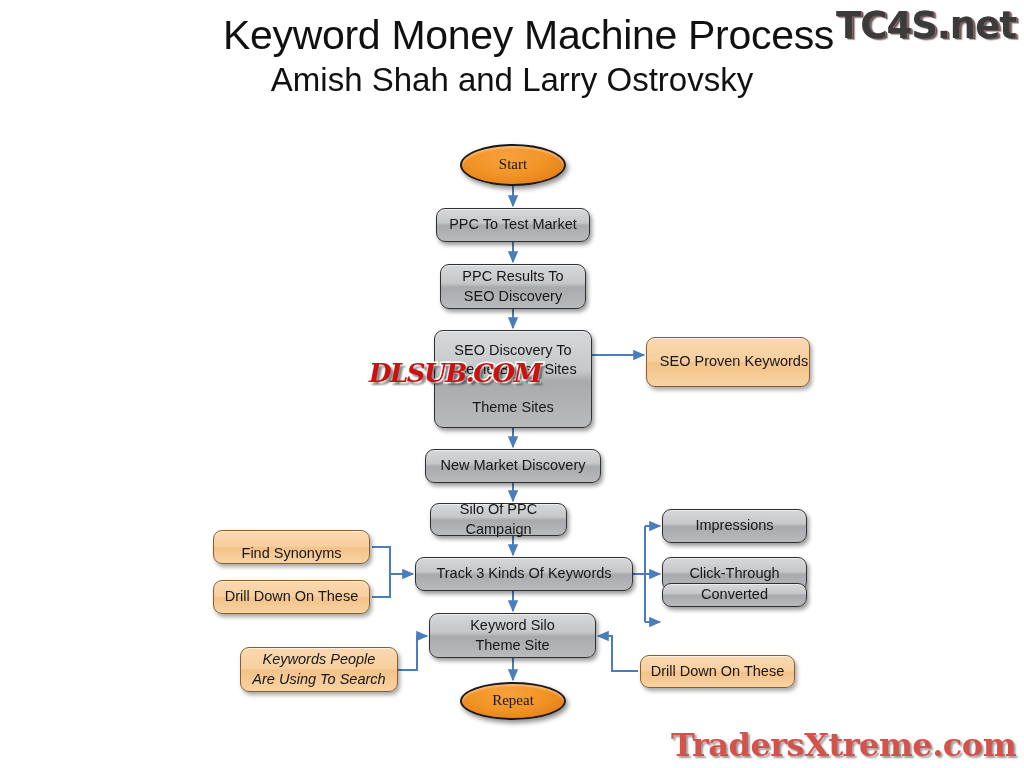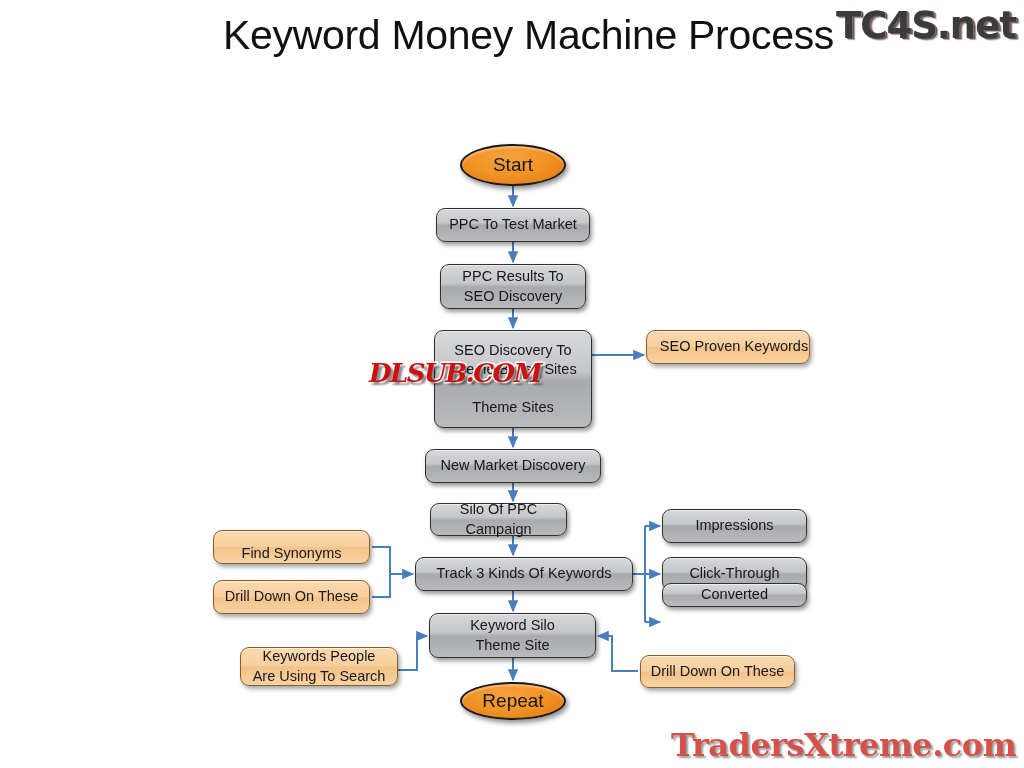--- a/index.html
+++ b/index.html
@@ -81,21 +81,22 @@
     border: 1.6px solid #8a5d2a;
     background: linear-gradient(180deg, #fad9b0 0%, #f7cf9e 48%, #f3c287 52%, #f8d3a4 100%);
     box-shadow: 2px 3px 4px rgba(0,0,0,0.35), inset 0 1px 0 rgba(255,255,255,0.6);
   }
 
   .term {
     border-radius: 50%;
     border: 2px solid #1b1b1d;
     background: radial-gradient(ellipse at 45% 30%, #f6a13f 0%, #f29527 45%, #e8841a 75%, #dd7a12 100%);
     box-shadow: 2px 3px 5px rgba(0,0,0,0.45), inset 0 2px 2px rgba(255,255,255,0.35);
-    font-size: 19px;
+    font-size: 15px;
+    font-family: Liberation Serif, serif;
   }
 
   
   .wm {
     position: absolute;
     pointer-events: none;
     user-select: none;
   }
   #wm-tc4s {
     right: 8px;
@@ -135,20 +136,21 @@
     -webkit-text-stroke: 2.5px #ffffff;
     paint-order: stroke fill;
     text-shadow: 2px 2px 2px rgba(0,0,0,0.40);
   }
 </style>
 </head>
 <body>
 
 <div id="title-block">
   <div id="main-title">Keyword Money Machine Process</div>
+  <div id="subtitle">Amish Shah and Larry Ostrovsky</div>
 </div>
 
 <div id="canvas">
 
   <svg id="wires" viewBox="0 0 1024 768" xmlns="http://www.w3.org/2000/svg">
     <defs>
       <marker id="ar" markerWidth="7" markerHeight="7" refX="5.4" refY="3" orient="auto" markerUnits="strokeWidth">
         <path d="M0,0.4 L6,3 L0,5.6 z" fill="#4a7ebb"></path>
       </marker>
     </defs>
@@ -206,21 +208,21 @@
 SEO Discovery</span>
   </div>
 
   <div class="node proc" style="left:434px; top:330px; width:158px; height:98px;">
     <span>SEO Discovery To
 Theme-Based Sites
 
 Theme Sites</span>
   </div>
 
-  <div class="node accent" style="left:646px; top:330px; width:164px; height:34px;padding-left:12px;">
+  <div class="node accent" style="left:646px; top:337px; width:164px; height:50px;padding-left:12px;">
     <span>SEO Proven Keywords</span>
   </div>
 
   <div class="node proc" style="left:425px; top:449px; width:176px; height:34px;">
     <span>New Market Discovery</span>
   </div>
 
   <div class="node proc" style="left:430px; top:503px; width:137px; height:33px;">
     <span>Silo Of PPC Campaign</span>
   </div>
@@ -247,21 +249,21 @@
 
   <div class="node proc" style="left:662px; top:583px; width:145px; height:24px;">
     <span>Converted</span>
   </div>
 
   <div class="node proc" style="left:429px; top:613px; width:167px; height:45px;">
     <span>Keyword Silo
 Theme Site</span>
   </div>
 
-  <div class="node accent" style="left:240px; top:647px; width:158px; height:39px;">
+  <div class="node accent" style="left:240px; top:647px; width:158px; height:45px;font-style:italic;">
     <span>Keywords People
 Are Using To Search</span>
   </div>
 
   <div class="node accent" style="left:640px; top:655px; width:155px; height:33px;">
     <span>Drill Down On These</span>
   </div>
 
   <div class="node term" style="left:460px; top:682px; width:106px; height:38px;">
     <span>Repeat</span>

